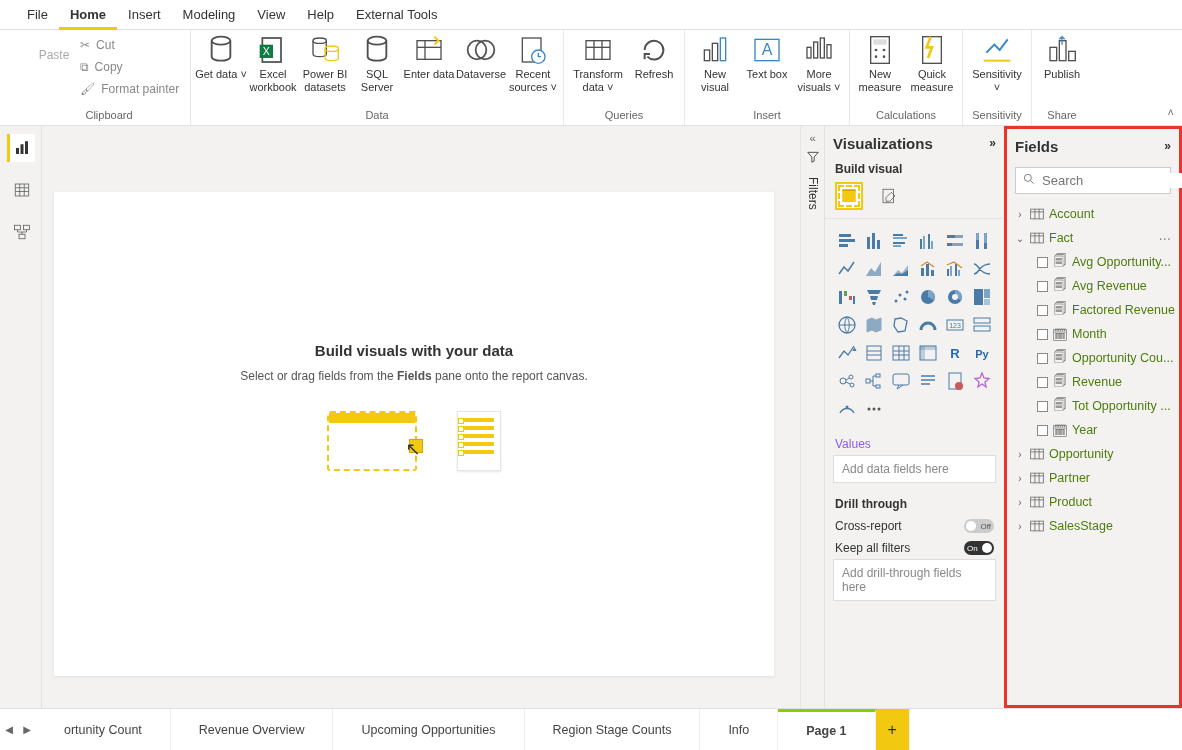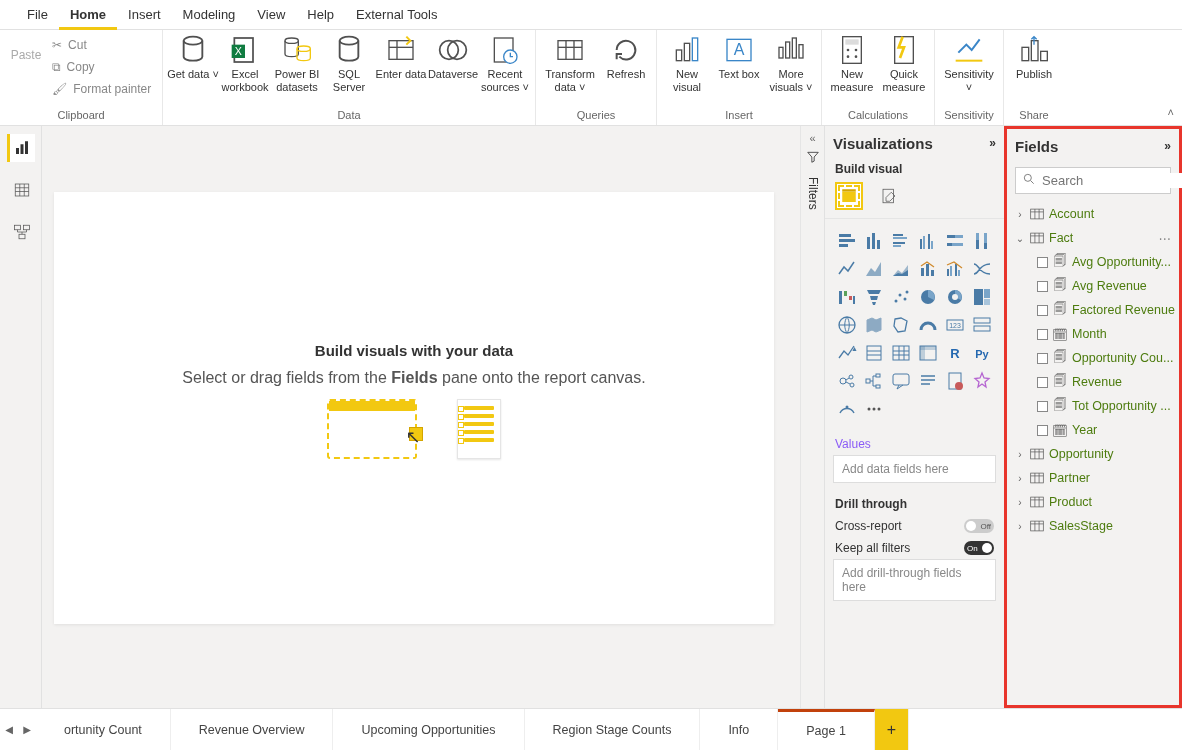--- a/index.html
+++ b/index.html
@@ -4,44 +4,44 @@
 <style>
 * { box-sizing: border-box; margin: 0; padding: 0; font-family: "Segoe UI", sans-serif; }
 body { width: 1182px; height: 750px; background: #f3f2f1; overflow: hidden; font-size: 12px; color: #333; }
 
 
 .menubar { display: flex; background: #fff; height: 30px; border-bottom: 1px solid #e1e1e1; padding-left: 16px; align-items: center; }
 .menubar .menuitem { padding: 0 11px; height: 30px; line-height: 30px; cursor: pointer; font-size: 13px; }
 .menubar .menuitem.active { border-bottom: 3px solid #f2c811; font-weight: 600; }
 
 
-.ribbon { display: flex; background: #fff; height: 96px; border-bottom: 1px solid #e1e1e1; position: relative; }
+.ribbon { display: flex; background: #fff; height: 96px; border-bottom: 1px solid #e1e1e1; position: relative; padding-left: 28px; }
 .ribbon-group { display: flex; flex-direction: column; align-items: center; border-right: 1px solid #e8e8e8; padding: 2px 4px 0 4px; }
 .ribbon-group .buttons { display: flex; flex: 1; align-items: flex-start; }
 .ribbon-group .group-label { font-size: 11px; color: #666; height: 16px; }
 .rbtn { display: flex; flex-direction: column; align-items: center; justify-content: flex-start; width: 52px; height: 74px; padding-top: 2px; cursor: pointer; text-align: center; }
 .rbtn.wider { width: 60px; }
 .rbtn .ricon { width: 32px; height: 32px; display: flex; align-items: center; justify-content: center; }
 .rbtn .rlabel { font-size: 11px; line-height: 13px; margin-top: 2px; }
 .rbtn.small-stack { width: 110px; align-items: flex-start; padding-left: 4px;}
 .small-row { display:flex; align-items:center; gap:6px; height:22px; color:#888; font-size:12px;}
 .paste-group { display:flex; }
 .paste-btn { width:44px; display:flex; flex-direction:column; align-items:center; padding-top:2px;}
 .collapse-caret { position:absolute; right:8px; top:76px; font-size:11px; color:#666; cursor:pointer;}
 
 
 .workspace { display: flex; height: 582px; }
 .left-rail { width: 42px; background: #f3f2f1; border-right: 1px solid #e1e1e1; display: flex; flex-direction: column; align-items: center; padding-top: 8px; gap: 14px; }
 .left-rail .rail-btn { width: 28px; height: 28px; display:flex; align-items:center; justify-content:center; cursor:pointer; border-left:3px solid transparent;}
 .left-rail .rail-btn.active { border-left:3px solid #f2c811; background:#fff;}
 
 .canvas-area { flex: 1; position: relative; background: #f3f2f1; padding: 10px; overflow:hidden;}
-.canvas { position:absolute; left:12px; top:66px; width: 720px; height: 432px; background: #fff; box-shadow: 0 1px 3px rgba(0,0,0,0.08); display:flex; flex-direction:column; align-items:center; justify-content:flex-start; padding-top:150px;}
+.canvas { position:absolute; left:12px; top:66px; width: 720px; height: 484px; background: #fff; box-shadow: 0 1px 3px rgba(0,0,0,0.08); display:flex; flex-direction:column; align-items:center; justify-content:flex-start; padding-top:150px;}
 .canvas h2 { font-size: 15px; font-weight:600; color:#333; margin-bottom:10px;}
-.canvas p { font-size: 16px; color:#555; margin-bottom:12px;}
+.canvas p { font-size: 12px; color:#555; margin-bottom:28px;}
 .illus { display:flex; gap:12px; align-items:center;}
 .illus .box1 { width:90px; height:60px; border:2px dashed #f2c811; border-radius:3px; background:linear-gradient(#f2c811,#f2c811) top/100% 10px no-repeat; position:relative;}
 .illus .box1::after { content:''; position:absolute; right:-8px; top:26px; width:12px; height:12px; background:#f2c811; border:1px solid #d4a500;}
 .illus .box2 { width:44px; height:60px; border:1px solid #e5e5e5; background:#fff; box-shadow:0 1px 2px rgba(0,0,0,.1); padding:6px;}
 .illus .box2 .line { height:4px; background:#f2c811; margin-bottom:4px; border-radius:1px; position:relative;}
 .illus .box2 .line::before { content:''; position:absolute; left:-6px; top:0; width:4px; height:4px; border:1px solid #f2c811;}
 .cursor-arrow { position:relative; left:-24px; top:8px; font-size:18px; color:#333;}
 
 
 .filters-strip { width: 24px; background:#f3f2f1; display:flex; flex-direction:column; align-items:center; padding-top:6px; gap:6px; border-left:1px solid #e5e5e5;}
@@ -80,21 +80,21 @@
 .tree-item .exp { width:10px; text-align:center; color:#666; font-size:10px;}
 .tree-item .ticon { width:16px; height:14px; display:inline-flex; align-items:center; justify-content:center; color:#444;}
 .tree-item .cb { width:11px; height:11px; border:1px solid #888; background:#fff; flex-shrink:0;}
 .tree-item .tlabel { white-space:nowrap; overflow:hidden; text-overflow:ellipsis; flex:1; color:#4d7c0f;}
 .tree-item .more { color:#888; padding-right:4px;}
 
 
 .page-tabs { height:42px; background:#fff; border-top:1px solid #e1e1e1; display:flex; align-items:stretch;}
 .page-tabs .scroll-btn { width:18px; display:flex; align-items:center; justify-content:center; color:#666; cursor:pointer; font-size:10px;}
 .page-tab { padding:0 28px; display:flex; align-items:center; border-right:1px solid #eee; font-size:12.5px; cursor:pointer; color:#444;}
-.page-tab.active { border-top:3px solid #c2410c; font-weight:400;}
+.page-tab.active { border-top:3px solid #84cc16; font-weight:700;}
 .page-tab.add { background:#f2c811; width:34px; padding:0; justify-content:center; font-size:16px; color:#333;}
 
 svg { overflow:visible; }
 </style>
 </head>
 <body>
 
 <div class="menubar">
   <div class="menuitem">File</div>
   <div class="menuitem active">Home</div>

